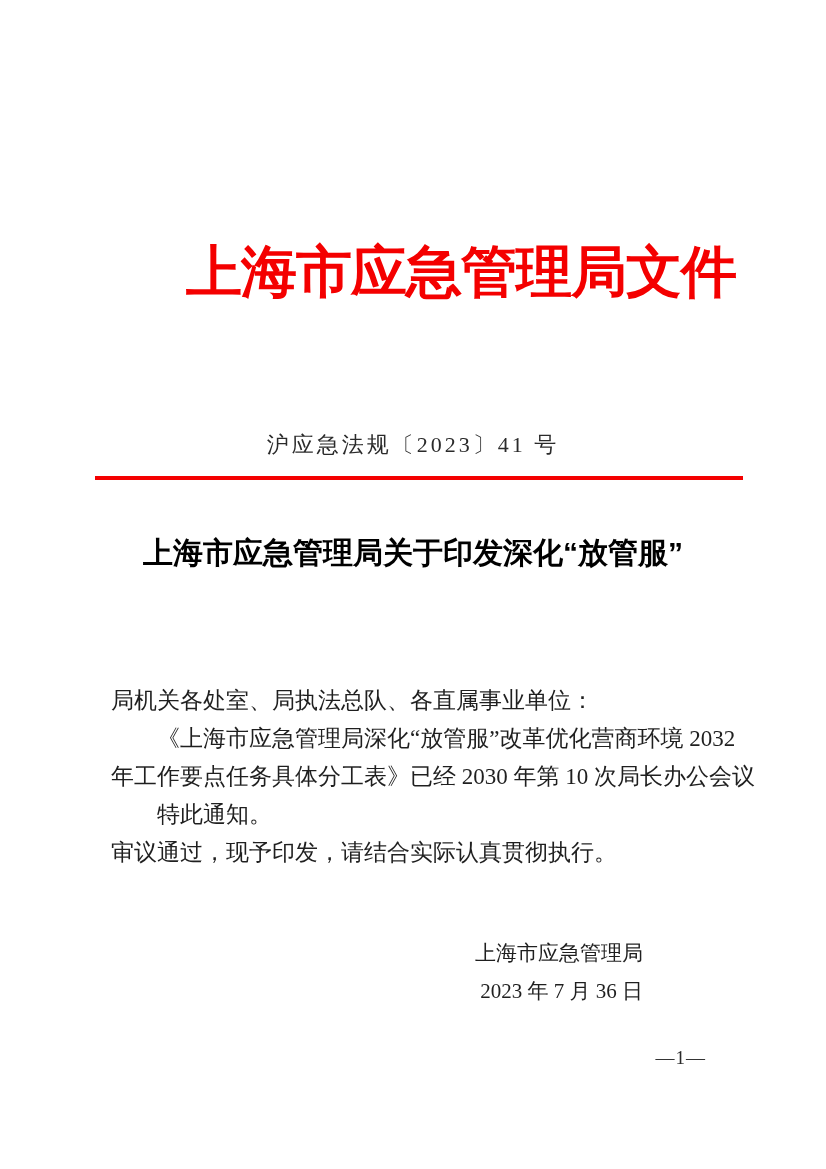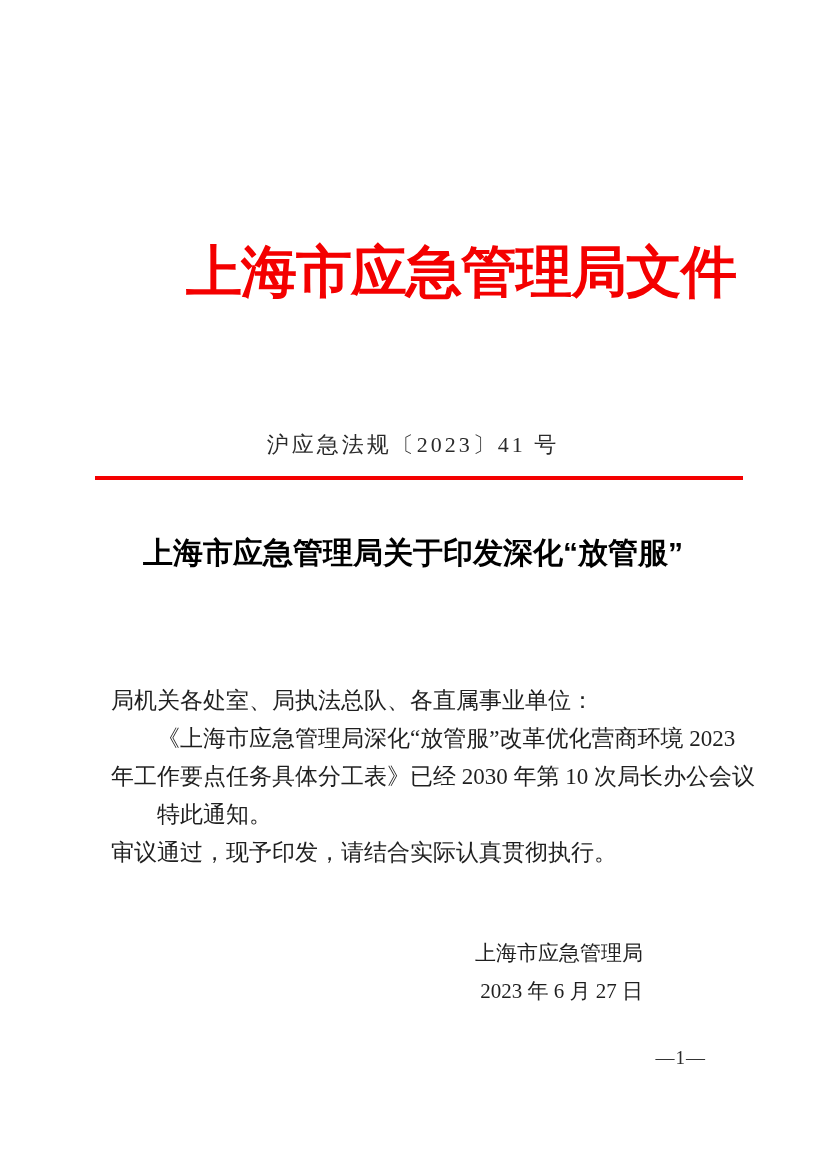--- a/index.html
+++ b/index.html
@@ -112,26 +112,26 @@
   <div class="doc-number">沪应急法规〔2023〕41 号</div>
 
   <div class="red-rule"></div>
 
   <div class="notice-title">
     <div class="notice-title-line">上海市应急管理局关于印发深化“放管服”</div>
   </div>
 
   <div class="body-block">
     <div class="body-line">局机关各处室、局执法总队、各直属事业单位：</div>
-    <div class="body-line indent-2">《上海市应急管理局深化“放管服”改革优化营商环境 2023</div>
+    <div class="body-line indent-2">《上海市应急管理局深化“放管服”改革优化营商环境 2032</div>
     <div class="body-line">年工作要点任务具体分工表》已经 2030 年第 10 次局长办公会议</div>
     <div class="body-line indent-2">特此通知。</div>
     <div class="body-line">审议通过，现予印发，请结合实际认真贯彻执行。</div>
   </div>
 
   <div class="signature-block">
     <div>上海市应急管理局</div>
-    <div>2023 年 6 月 27 日</div>
+    <div>2023 年 7 月 36 日</div>
   </div>
 
   <div class="page-number">—1—</div>
 
 </div>
 
 </body></html>

